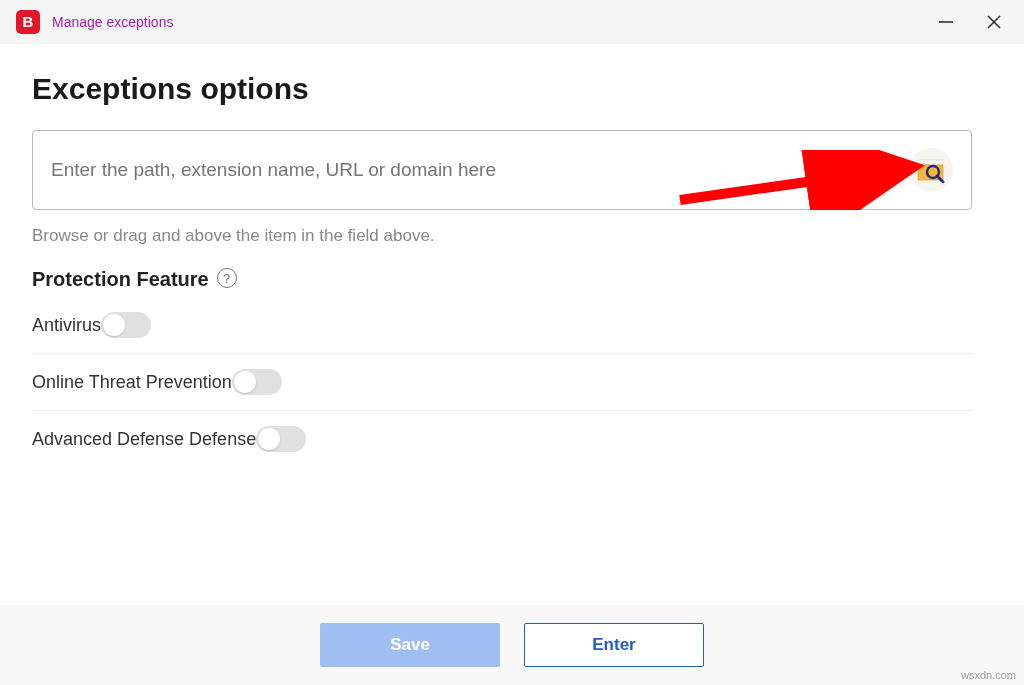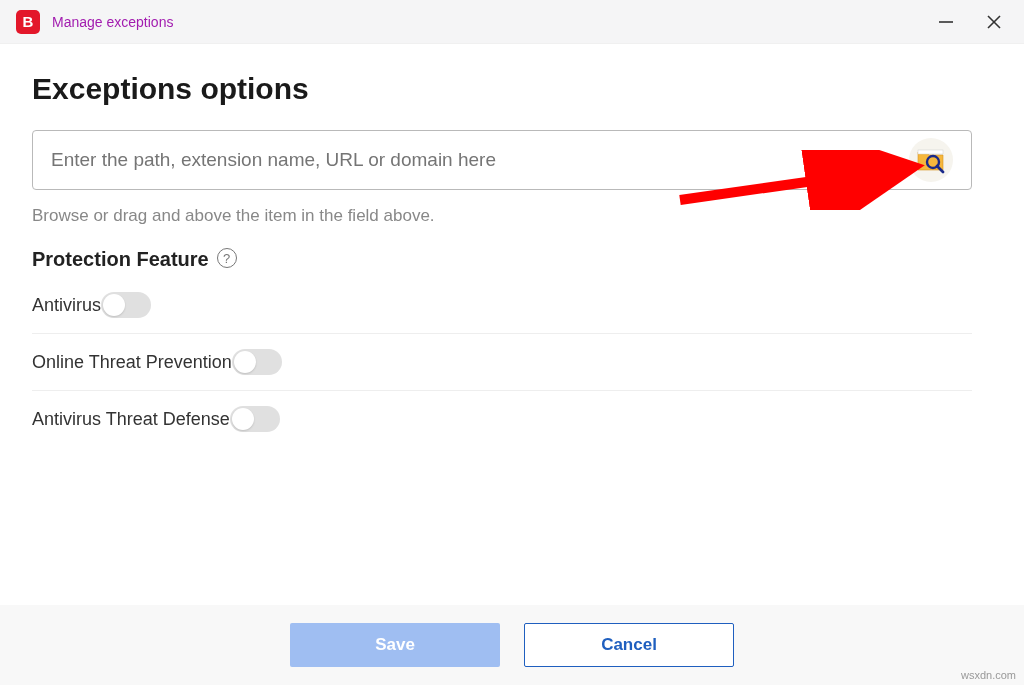--- a/index.html
+++ b/index.html
@@ -13,21 +13,21 @@
     width: 24px; height: 24px; background: #e3172a; border-radius: 5px;
     display: flex; align-items: center; justify-content: center; margin: 0 12px 0 8px;
     color: #fff; font-weight: 700; font-size: 15px;
   }
   .titlebar-title { font-size: 14px; color: #a21caf; flex: 1; }
   .win-controls { display: flex; align-items: center; gap: 24px; padding-right: 10px; }
   .win-btn { width: 24px; height: 24px; display:flex; align-items:center; justify-content:center; cursor:pointer; }
   .content { padding: 28px 52px 0 32px; }
   .page-title { font-size: 30px; font-weight: 700; color: #1a1a1a; margin-bottom: 24px; }
   .path-box {
-    border: 1px solid #b9b9b9; border-radius: 4px; height: 60px;
+    border: 1px solid #b9b9b9; border-radius: 4px; height: 80px;
     display: flex; align-items: center; padding: 0 18px; gap: 12px;
     position: relative;
   }
   .path-input {
     flex: 1; border: none; outline: none; font-size: 19px; color: #888;
     background: transparent;
   }
   .browse-btn {
     width: 44px; height: 44px; border-radius: 50%; background: #f6f4ee;
     display: flex; align-items: center; justify-content: center; cursor: pointer;
@@ -52,21 +52,21 @@
   .toggle::after {
     content: ""; position: absolute; width: 22px; height: 22px; background: #fff;
     border-radius: 50%; top: 2px; left: 2px; box-shadow: 0 1px 2px rgba(0,0,0,0.15);
   }
   .footer {
     position: absolute; bottom: 0; left: 0; right: 0; height: 80px;
     background: #f8f8f8; display: flex; align-items: center; justify-content: center;
     gap: 24px;
   }
   .btn {
-    width: 210px; height: 44px; border-radius: 2px; font-size: 17px; font-weight: 600;
+    width: 180px; height: 44px; border-radius: 2px; font-size: 17px; font-weight: 600;
     display: flex; align-items: center; justify-content: center; cursor: pointer;
   }
   .btn-save { background: #9fbef2; color: #fff; border: none; }
   .btn-cancel { background: #fff; color: #1f5fbf; border: 1.5px solid #1f5fbf; }
   .arrow {
     position: absolute; top: 150px; left: 670px; width: 260px; height: 60px;
     pointer-events: none;
   }
   .watermark {
     position: absolute; bottom: 4px; right: 8px; font-size: 11px; color: #999;
@@ -119,33 +119,33 @@
 
     <div class="feature-row">
       <span>Antivirus</span>
       <div class="toggle"></div>
     </div>
     <div class="feature-row">
       <span>Online Threat Prevention</span>
       <div class="toggle"></div>
     </div>
     <div class="feature-row">
-      <span>Antivirus Threat Defense</span>
+      <span>Advanced Defense Defense</span>
       <div class="toggle"></div>
     </div>
   </div>
 
   <svg class="arrow" viewBox="0 0 260 60">
     <defs>
       <marker id="ah" markerWidth="12" markerHeight="12" refX="10" refY="6" orient="auto">
         <path d="M0,0 L12,6 L0,12 Z" fill="#ff0000"></path>
       </marker>
     </defs>
     <line x1="10" y1="50" x2="235" y2="18" stroke="#ff0000" stroke-width="10" marker-end="url(#ah)"></line>
   </svg>
 
   <div class="footer">
     <button class="btn btn-save">Save</button>
-    <button class="btn btn-cancel">Cancel</button>
+    <button class="btn btn-cancel">Enter</button>
   </div>
 
   <div class="watermark">wsxdn.com</div>
 </div>
 
 </body></html>

